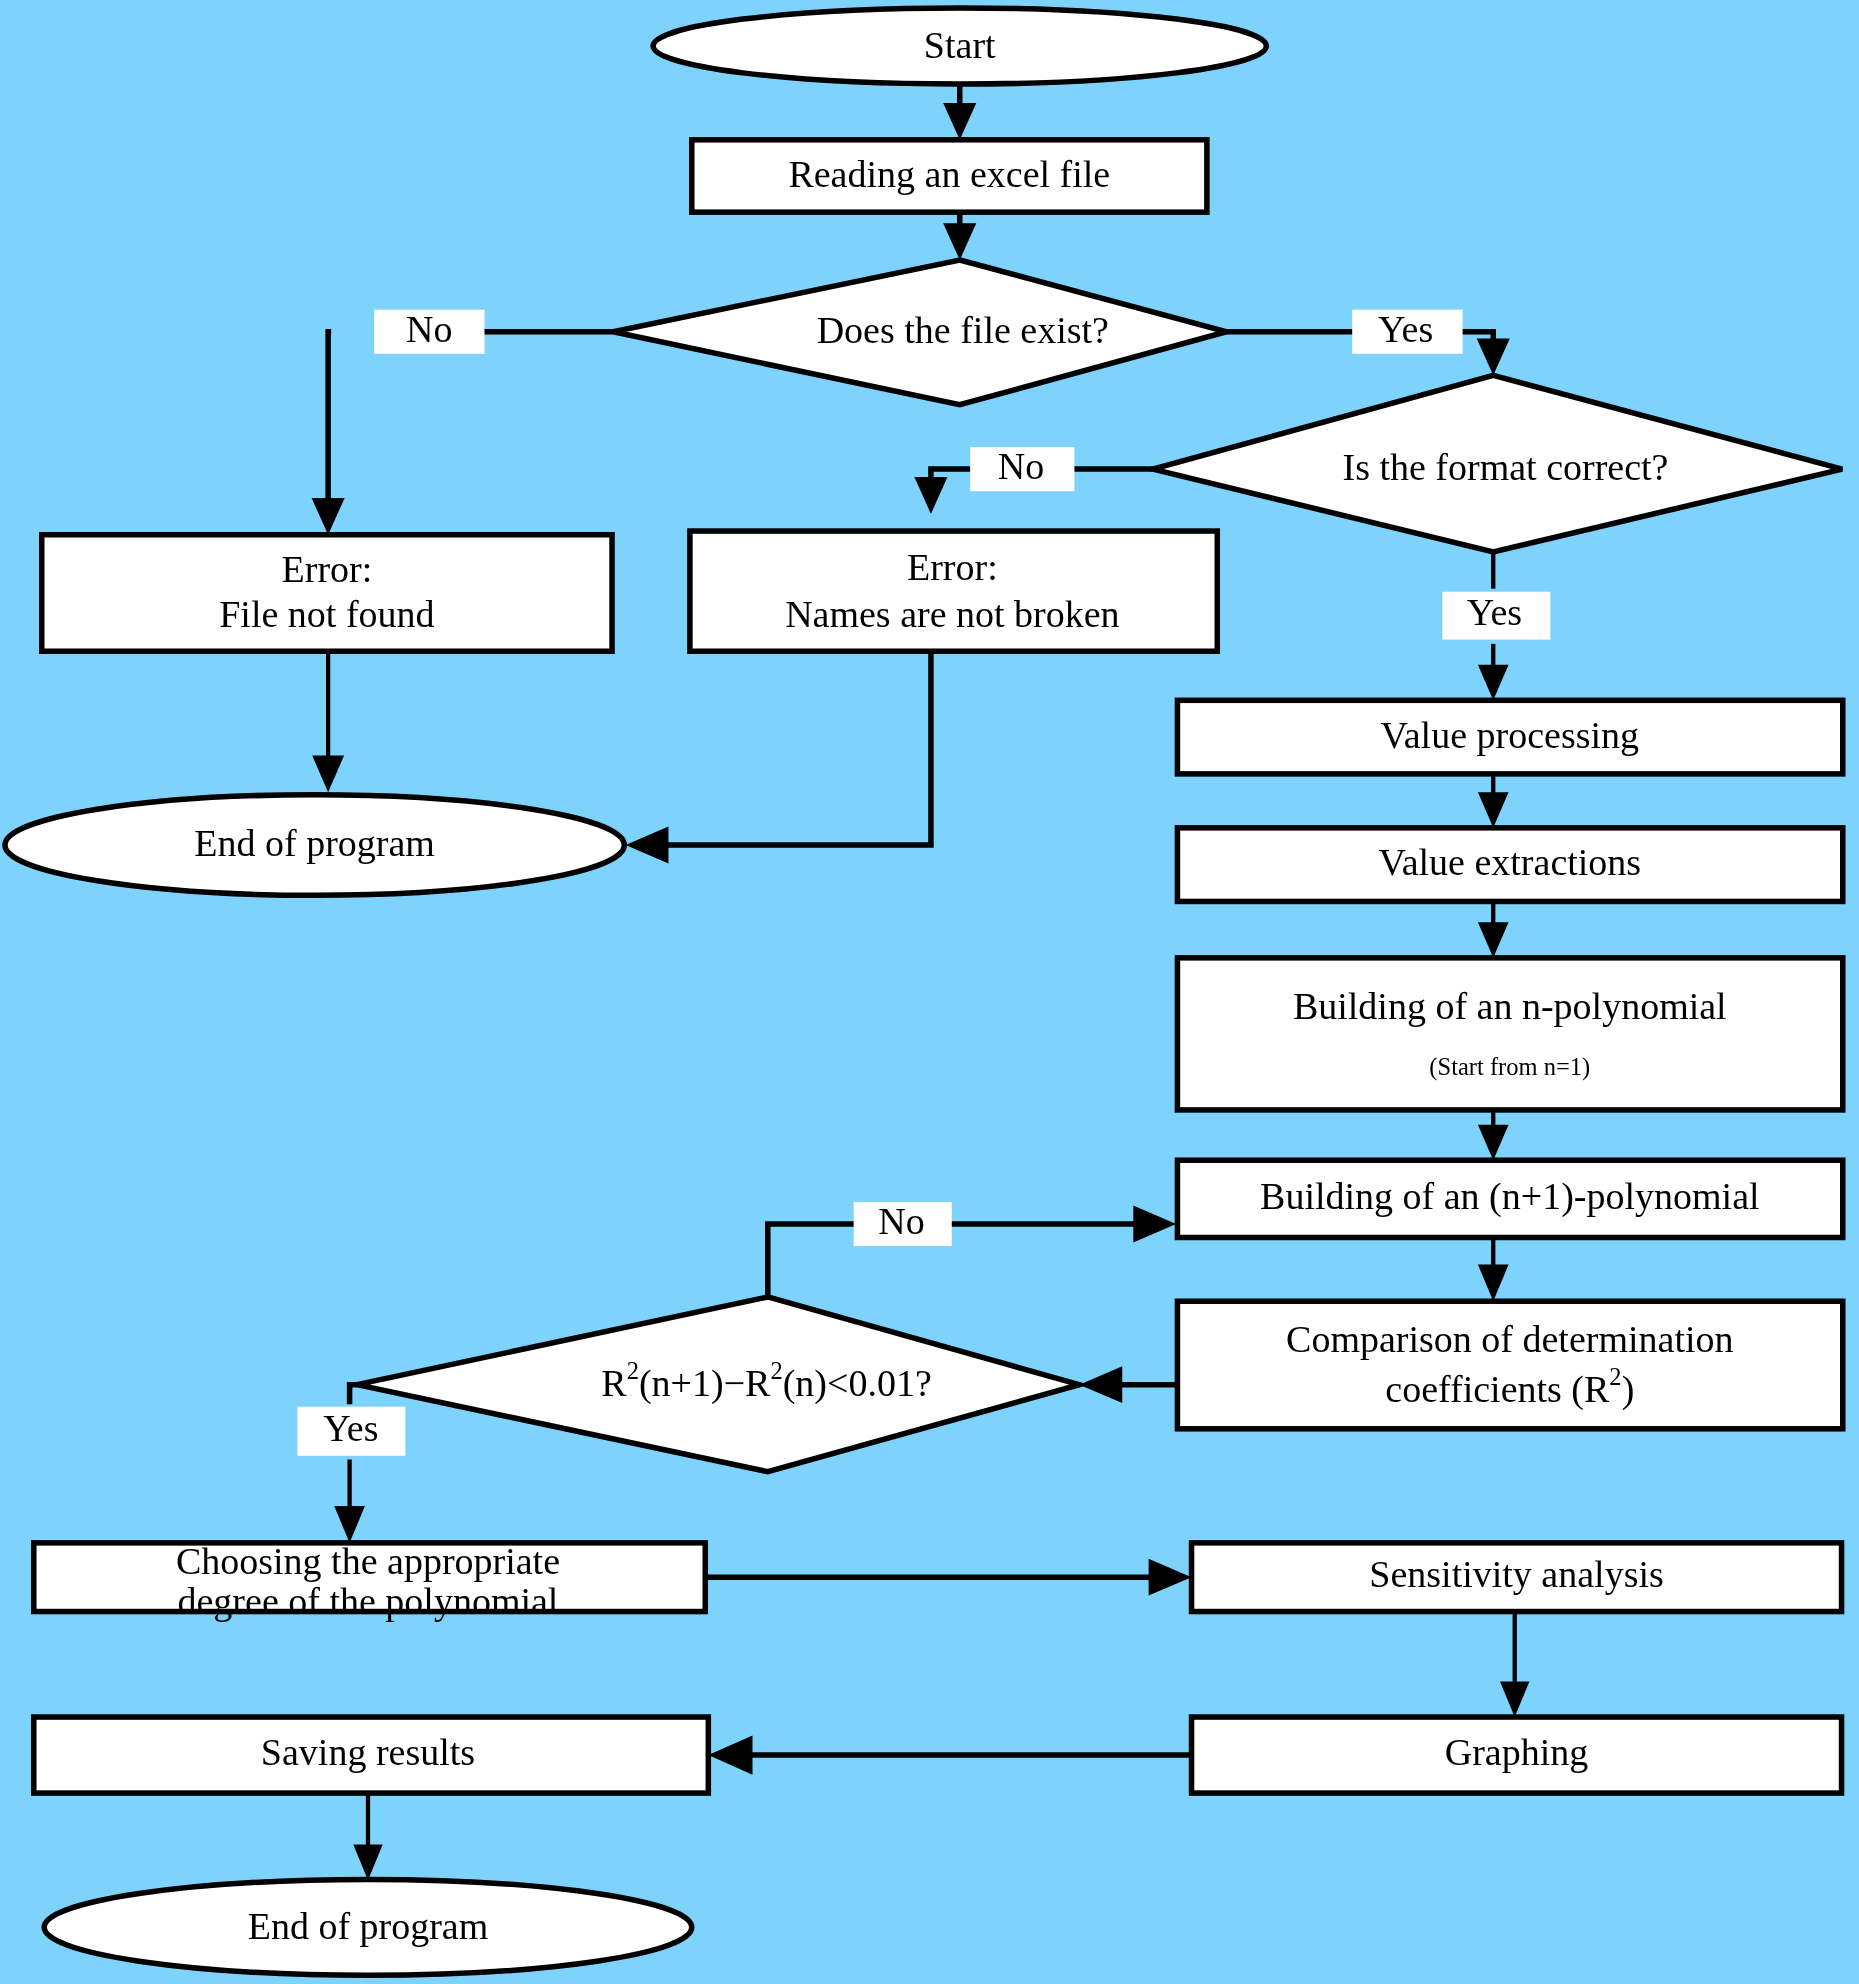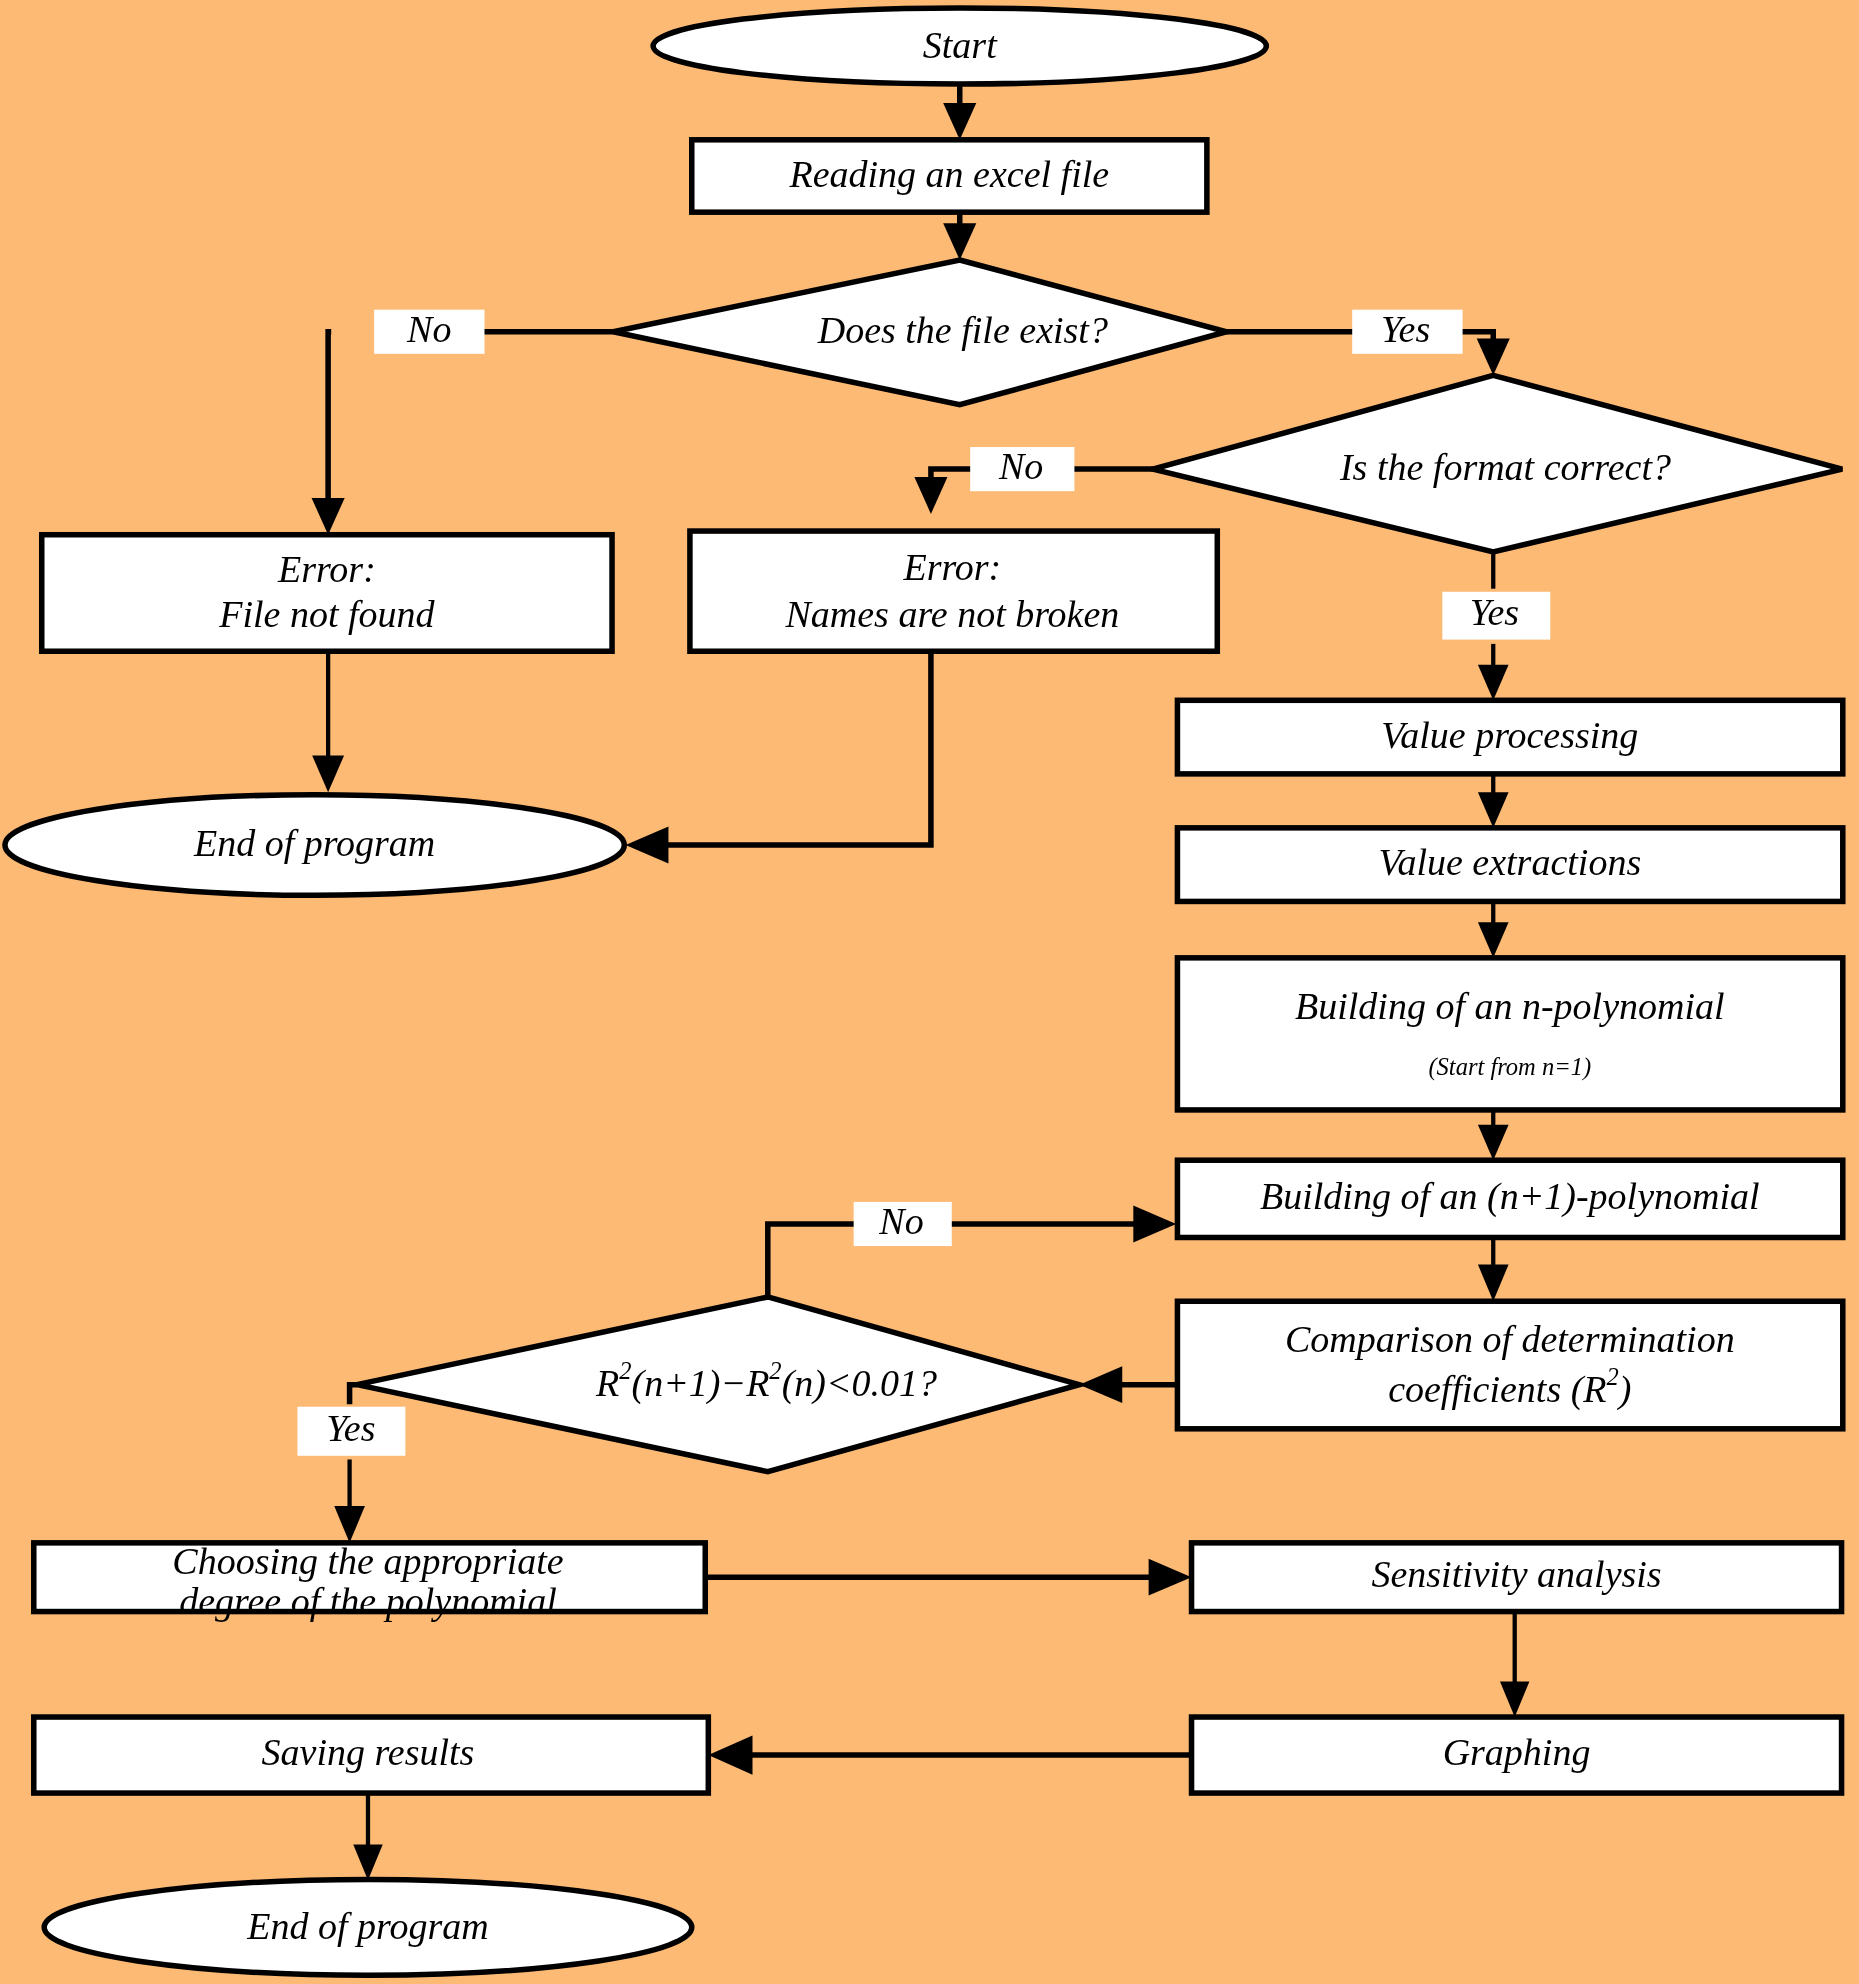--- a/index.html
+++ b/index.html
@@ -4,23 +4,22 @@
 <style>
   html, body {
     margin: 0;
     padding: 0;
     background: #ffffff;
   }
   #flowchart-root {
     width: 1860px;
     height: 1985px;
     position: relative;
-    background: #fdba74;
+    background: #7dd3fc;
     font-family: "Liberation Serif", "DejaVu Serif", serif;
-    font-style: italic;
   }
   svg#flow-svg {
     display: block;
     width: 1860px;
     height: 1985px;
   }
   .shape-stroke {
     fill: #ffffff;
     stroke: #000000;
     stroke-width: 9;

